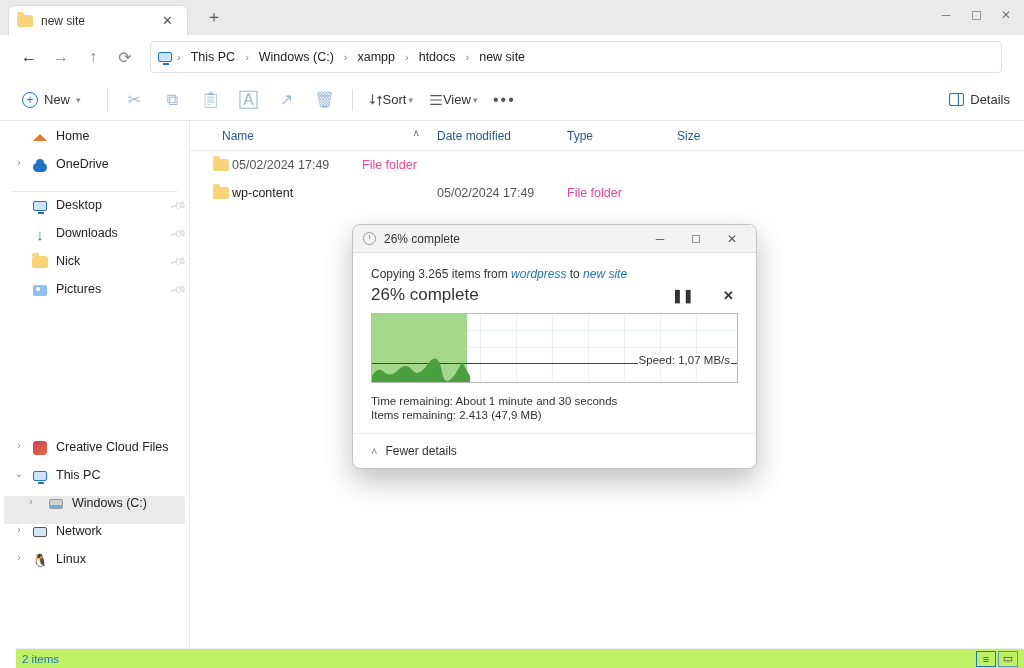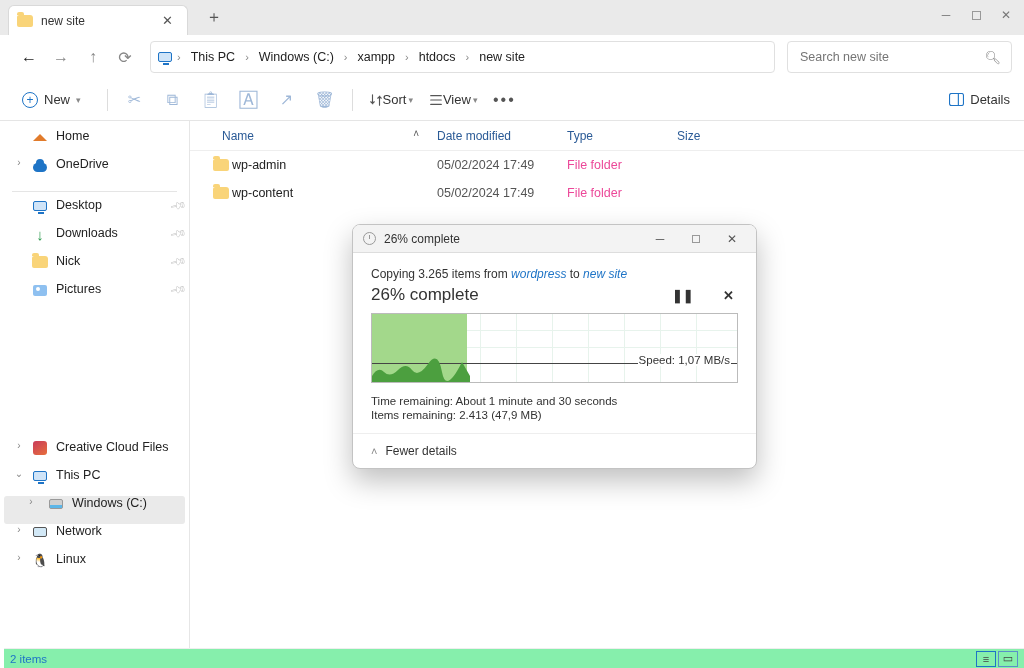--- a/index.html
+++ b/index.html
@@ -81,21 +81,21 @@
   .col-type { width:110px; }
   .col-size { width:70px; }
   .row { height:28px; display:flex; align-items:center; padding-left:20px; font-size:12.5px; color:#222; }
   .row .fi { width:22px; display:flex; justify-content:center; }
   .row .rn { width:205px; }
   .row .rd { width:130px; color:#555; }
   .row .rt { width:110px; color:#ec4899; }
   .row .rs { width:70px; color:#555; }
 
   
-  .status { position:absolute; bottom:0; left:4px; right:0; height:20px; background:#86efac; border-top:1px solid #eee; font-size:11.5px; color:#1e74c6; display:flex; align-items:center; padding:0 6px; }
+  .status { position:absolute; bottom:0; left:16px; right:0; height:20px; background:#bef264; border-top:1px solid #eee; font-size:11.5px; color:#1e74c6; display:flex; align-items:center; padding:0 6px; }
   .status-right { margin-left:auto; display:flex; gap:2px; }
   .status-right .vbtn { width:20px; height:16px; border:1px solid #5a8fc8; display:flex;align-items:center;justify-content:center; cursor:pointer; font-size:11px; color:#444;}
   .status-right .vbtn.sel { border-color:#1e74c6; }
 
   
   .dialog { position:absolute; left:352px; top:224px; width:405px; background:#fff; border:1px solid #c3c3c3; border-radius:8px; box-shadow:0 12px 28px rgba(0,0,0,0.25); overflow:hidden; }
   .dlg-titlebar { height:28px; background:#f3f3f3; border-bottom:1px solid #ddd; display:flex; align-items:center; padding:0 10px; font-size:12px; color:#333; gap:8px; }
   .clock { width:13px;height:13px;border:1.3px solid #999;border-radius:50%;position:relative; }
   .clock::after { content:"";position:absolute;left:5px;top:2px;width:1px;height:4px;background:#999; }
   .dlg-ttl { flex:1; }
@@ -151,24 +151,20 @@
     <span class="crumb">This PC</span>
     <span class="chev">›</span>
     <span class="crumb">Windows  (C:)</span>
     <span class="chev">›</span>
     <span class="crumb">xampp</span>
     <span class="chev">›</span>
     <span class="crumb">htdocs</span>
     <span class="chev">›</span>
     <span class="crumb">new site</span>
   </div>
-  <div class="searchbox">
-    <input placeholder="Search new site" style="">
-    <span class="mag">🔍︎</span>
-  </div>
 </div>
 
 <div class="toolbar">
   <div class="new-btn">
     <span class="plus-circ">+</span>
     <span>New</span>
     <span class="new-chev">▾</span>
   </div>
   <span class="vsep"></span>
   <div class="tool-ic">✂</div>
@@ -287,21 +283,20 @@
       <div class="col-name"><span>Name</span><span class="sort-up">˄</span></div>
       <div class="col-date">Date modified</div>
       <div class="col-type">Type</div>
       <div class="col-size">Size</div>
     </div>
     <div id="rows-anchor"></div>
   <div class="row">
         <span class="fi">
           <span class="folder-ico sm"></span>
         </span>
-        <span class="rn">wp-admin</span>
         <span class="rd">05/02/2024 17:49</span>
         <span class="rt">File folder</span>
         <span class="rs"></span>
       </div>
       <div class="row">
         <span class="fi">
           <span class="folder-ico sm"></span>
         </span>
         <span class="rn">wp-content</span>
         <span class="rd">05/02/2024 17:49</span>

